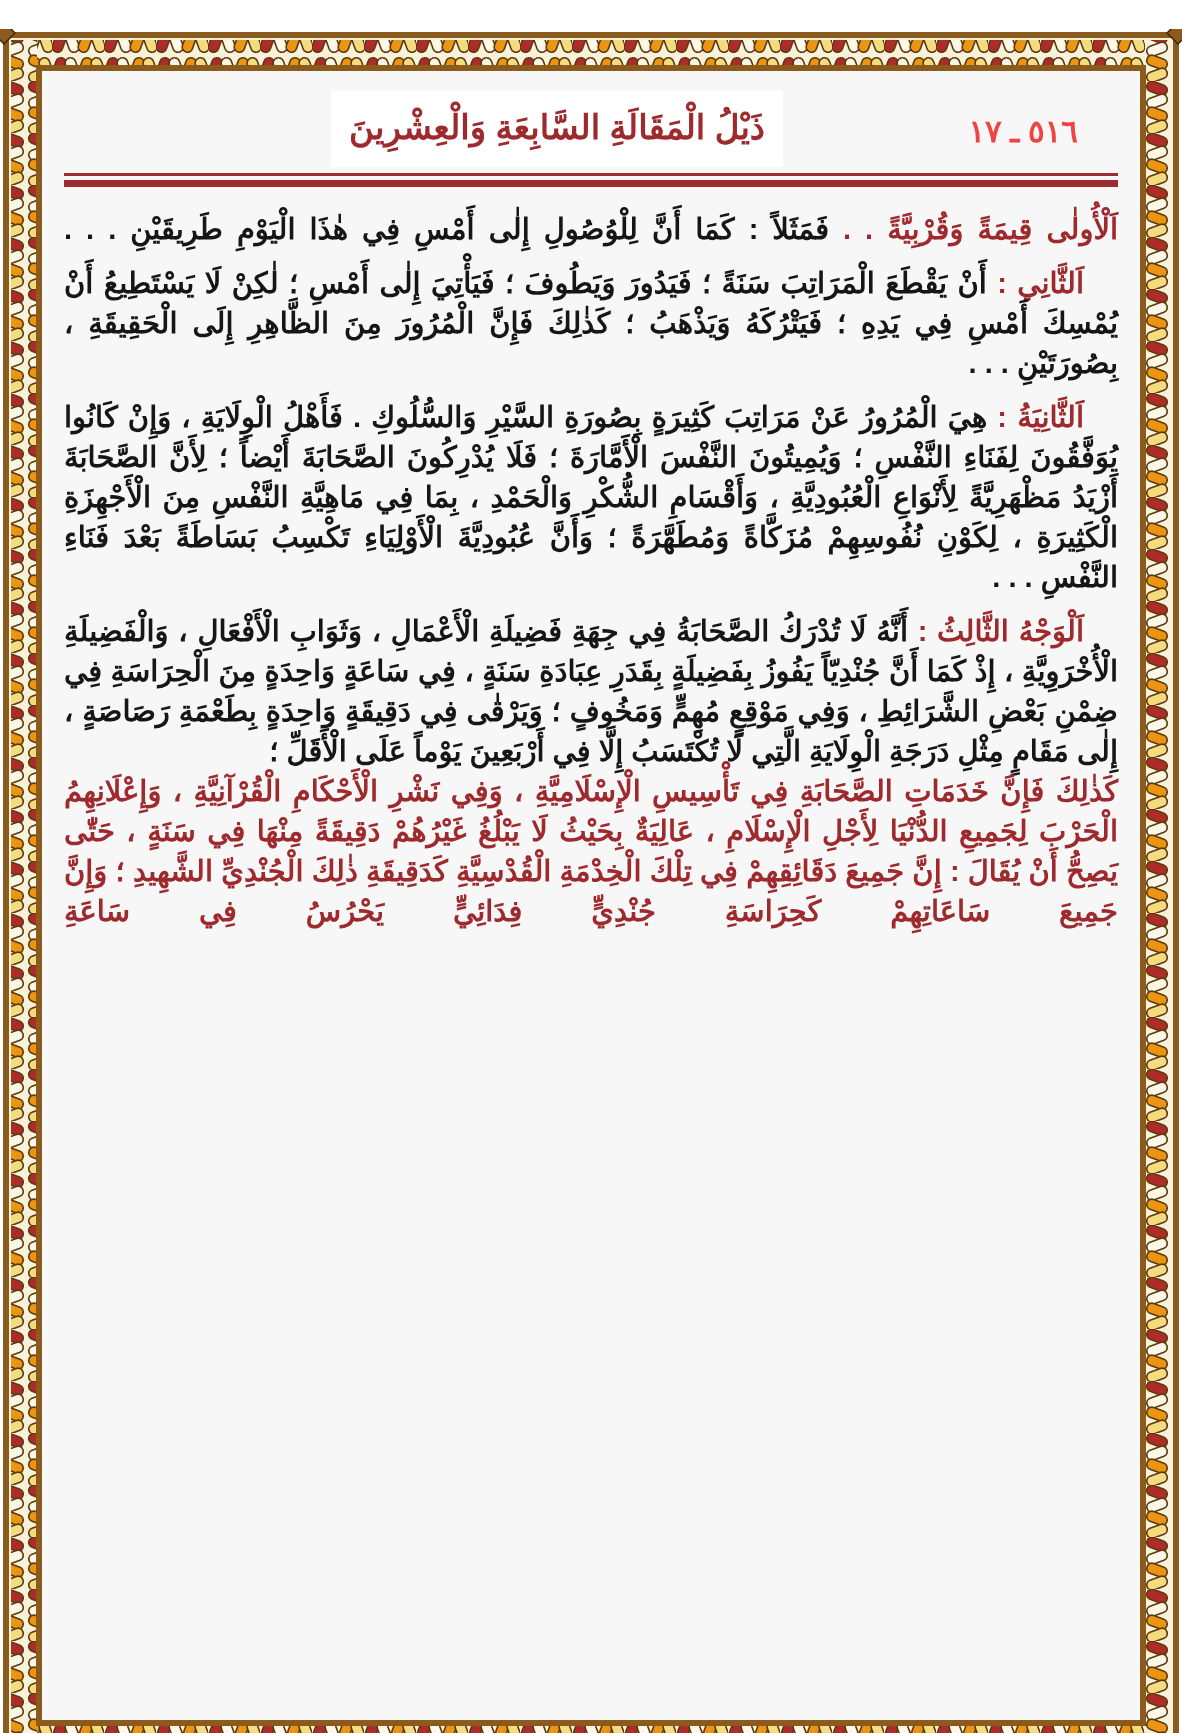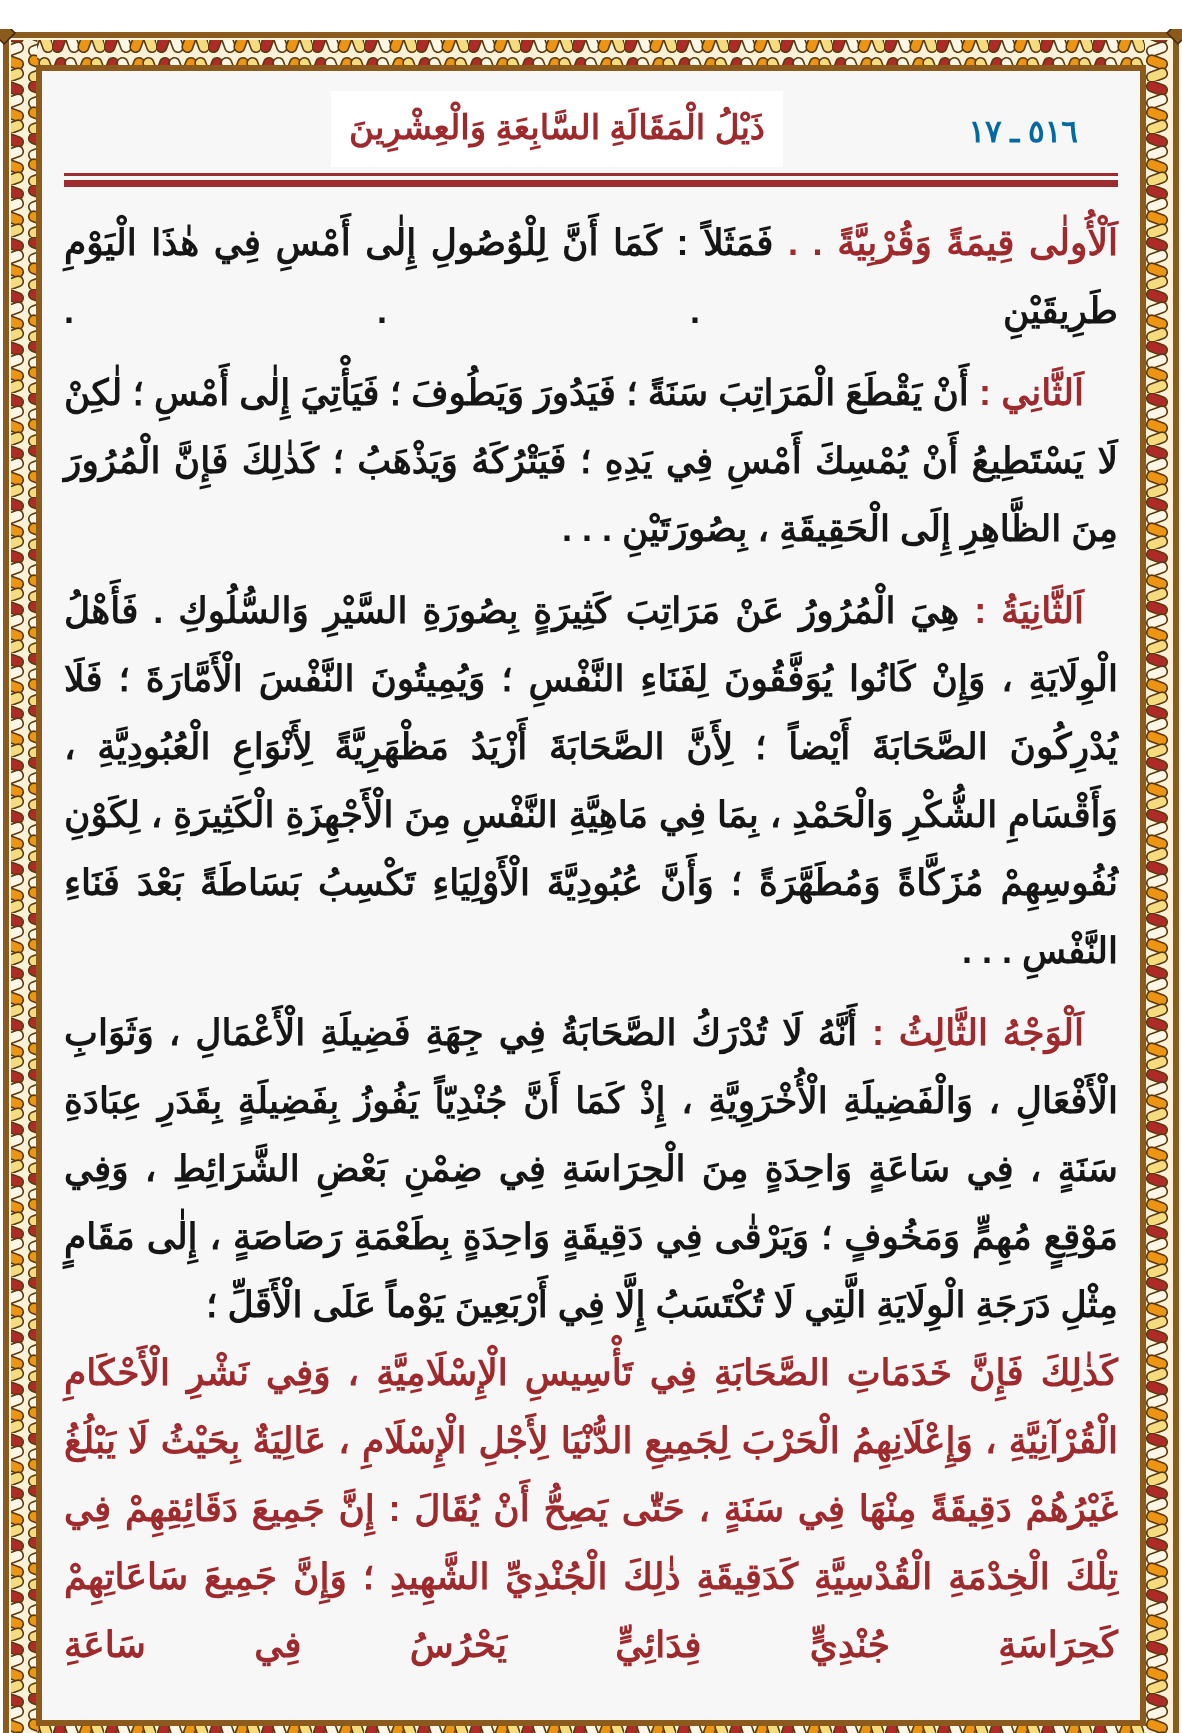--- a/index.html
+++ b/index.html
@@ -24,30 +24,30 @@
     position:absolute;right:335px;top:4px;
     background:#ffffff;
     padding:6px 18px 10px;
     font-size:34px;font-weight:bold;line-height:60px;
     color:#9E2A2E;
     white-space:nowrap;
   }
   .page-num{
     position:absolute;right:40px;top:26px;
     font-size:31px;font-weight:bold;
-    color:#0369a1;
+    color:#ef4444;
     letter-spacing:3px;
     white-space:nowrap;
   }
   .rule{height:3px;background:#9E2B30;}
   .rule.thick{height:7px;margin-top:4px;}
   .body-text{margin-top:20px;}
   .para{
     margin:14px 0 0;
-    font-size:36px;font-weight:bold;line-height:68px;
+    font-size:29px;font-weight:bold;line-height:40px;
     color:#161616;
     text-align:justify;
     text-justify:inter-word;
   }
   .para.first{margin-top:22px;}
   .para.indent{text-indent:34px;}
   .para.full-last{text-align-last:justify;}
   .para.no-gap{margin-top:0;}
   .lead{color:#9E2A2E;}
 </style>

